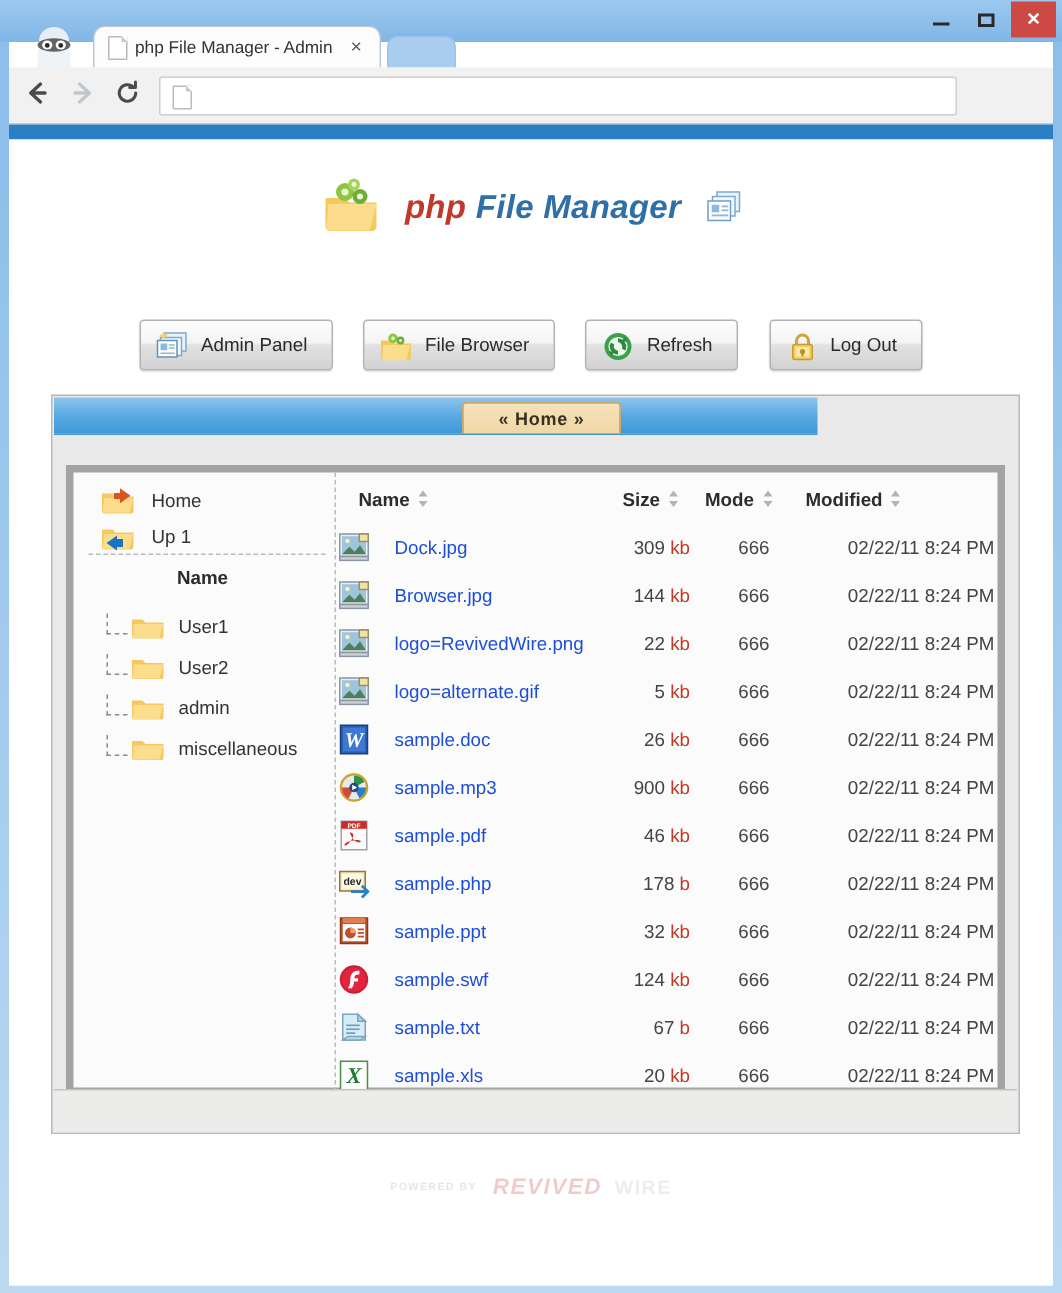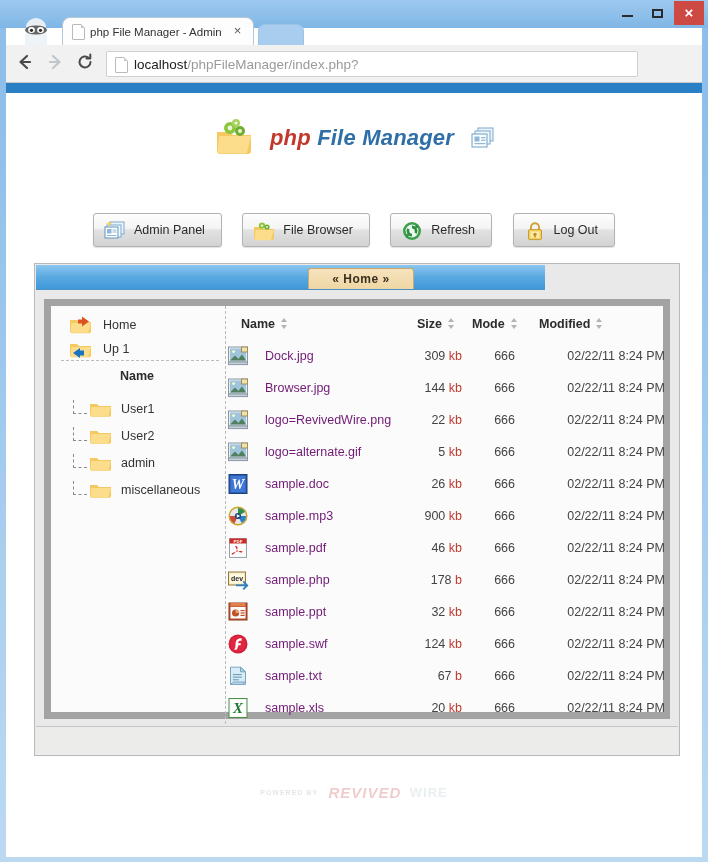--- a/index.html
+++ b/index.html
@@ -175,22 +175,22 @@
     background:linear-gradient(to bottom,#f6e3bd 0%,#efd6a4 100%);
     border:1px solid #c9a96f;border-bottom:none;
     border-top-left-radius:3px;border-top-right-radius:3px;
     box-sizing:border-box;
     text-align:center;font-size:12px;font-weight:bold;color:#3a3020;
     line-height:20px;letter-spacing:0.5px;
     cursor:pointer;
   }
 
   .panel-body{
-    position:absolute;left:9px;top:35px;width:626px;height:420px;
-    background:#fbfbfb;border:7px solid #a3a3a3;box-sizing:border-box;
+    position:absolute;left:9px;top:46px;width:626px;height:420px;
+    background:#fbfbfb;border:5px solid #a3a3a3;box-sizing:border-box;
   }
   .panel-foot{
     position:absolute;left:1px;top:462px;width:642px;height:28px;
     background:#ececeb;border-top:1px solid #c4c4c4;
   }
 
   
   .sidebar{
     position:absolute;left:0;top:0;width:175px;height:418px;
     border-right:1px dashed #bbb;box-sizing:border-box;
@@ -240,21 +240,21 @@
   .th .sorticon:after{bottom:0;border-top:4px solid #b3b3b3;}
   .th-name{left:14px;}
   .th-size{left:190px;}
   .th-mode{left:245px;}
   .th-mod{left:312px;}
 
   .frow{position:absolute;left:0;width:448px;height:32px;}
   .frow .ficon{position:absolute;left:0px;top:5px;width:22px;height:22px;}
   .frow .fname{
     position:absolute;left:38px;top:0;height:32px;line-height:32px;
-    font-size:12.5px;color:#701a75;white-space:nowrap;cursor:pointer;text-align:right;
+    font-size:12.5px;color:#1d4ed8;white-space:nowrap;cursor:pointer;text-align:right;
   }
   .frow .fsize{
     position:absolute;left:150px;width:85px;text-align:right;
     height:32px;line-height:32px;font-size:12.5px;color:#444;
   }
   .frow .fsize u{color:#c0392b;text-decoration:none;}
   .frow .fmode{
     position:absolute;left:240px;width:48px;text-align:right;
     height:32px;line-height:32px;font-size:12.5px;color:#444;
   }
@@ -339,21 +339,20 @@
     </div>
     <div class="nav-icon nav-reload">
       <svg width="18" height="18" viewBox="0 0 18 18">
           <path d="M14.5 9a5.5 5.5 0 1 1-1.9-4.2" stroke="#4a4a4a" stroke-width="2" fill="none" stroke-linecap="round"></path>
           <path d="M14.3 1.6v3.8h-3.8" stroke="#4a4a4a" stroke-width="2" fill="none" stroke-linecap="round" stroke-linejoin="round"></path>
         </svg>
     </div>
 
     <div class="omnibox">
       <span class="omni-icon"></span>
-      <span class="omni-text"><b>localhost</b><span>/phpFileManager/index.php?</span></span>
     </div>
 
     <div class="abp">
       <div class="abp-oct">ABP</div>
     </div>
     <div class="menu-btn">
         <i></i>
         <i></i>
         <i></i>
       </div>

